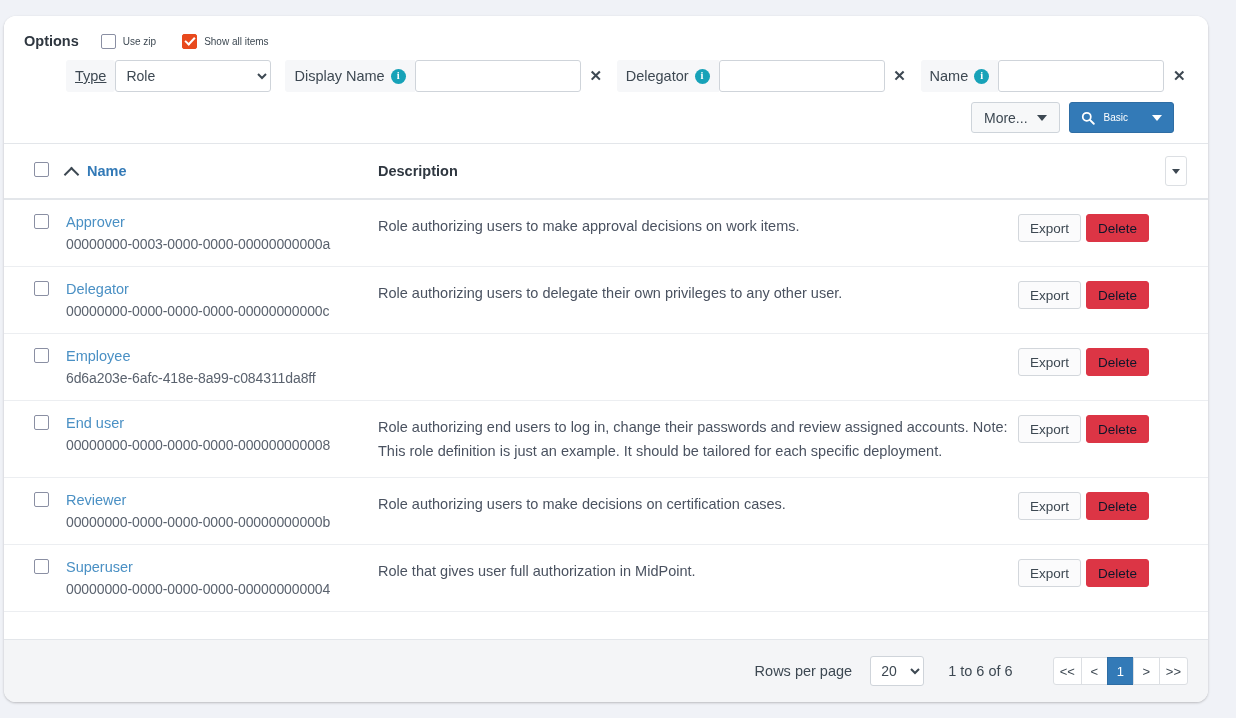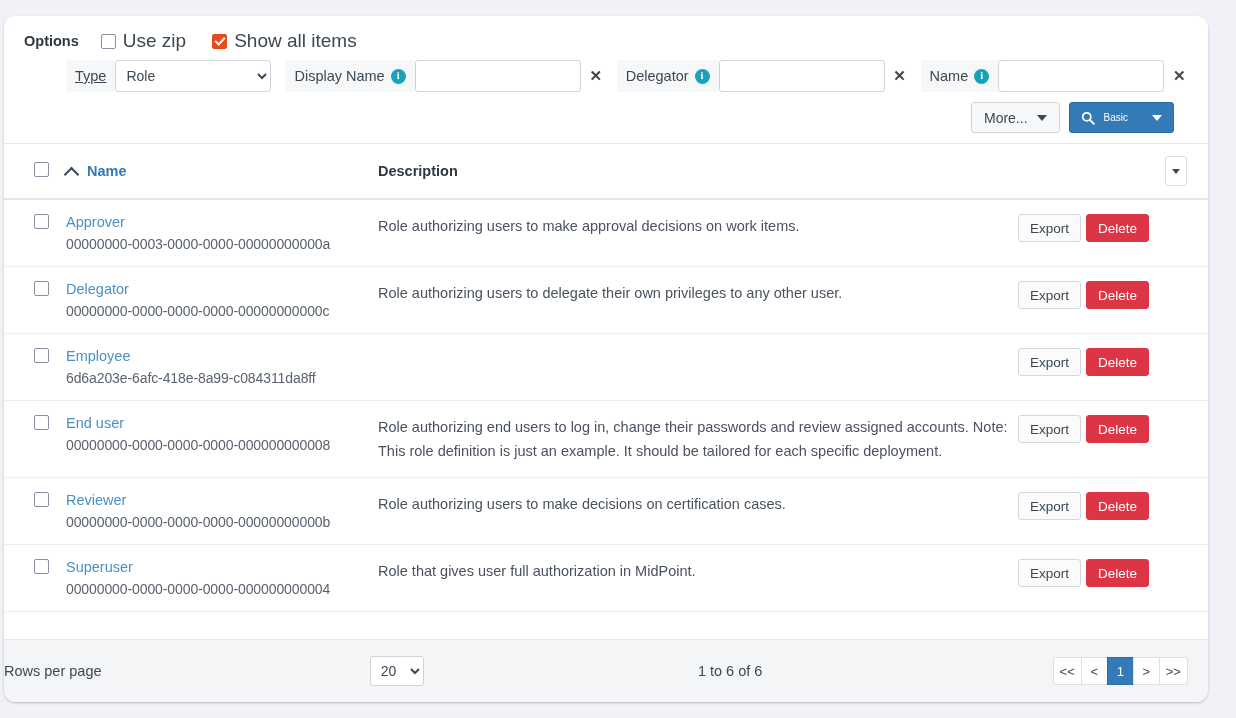--- a/index.html
+++ b/index.html
@@ -65,21 +65,21 @@
   }
   .cbox.checked:after {
     content: "";
     position: absolute;
     left: 4px; top: 0.5px;
     width: 4px; height: 8px;
     border: solid #fff;
     border-width: 0 2px 2px 0;
     transform: rotate(43deg);
   }
-  .opt-check span.lbl { font-size: 19px; color: #3d4852; }
+  .opt-check span.lbl { font-size: 10px; color: #3d4852; }
 
   .filter-row {
     display: flex;
     align-items: center;
     flex-wrap: nowrap;
     padding-left: 42px;
   }
   .fgroup {
     display: flex;
     align-items: center;
@@ -262,35 +262,35 @@
     padding: 0 11px;
     cursor: pointer;
     font-family: "Liberation Sans", sans-serif;
   }
   .btn-delete {
     height: 28px;
     background: #dc3545;
     border: 1px solid #dc3545;
     border-radius: 3px;
     font-size: 13.5px;
-    color: #ffffff;
+    color: #0f172a;
     padding: 0 11px;
     margin-left: 5px;
     cursor: pointer;
     font-family: "Liberation Sans", sans-serif;
   }
 
   
   .footer {
     background: #f4f5f7;
     border-top: 1px solid #e3e6ea;
     height: 63px;
     display: flex;
     align-items: center;
-    justify-content: space-between;
+    justify-content: flex-end;
     padding-right: 20px;
     gap: 18px;
   }
   .rpp-label { font-size: 14.5px; color: #3d4852; }
   .rpp-select {
     height: 30px; width: 54px;
     border: 1px solid #cfd4da;
     border-radius: 3px;
     background: #fff;
     font-size: 14px;

